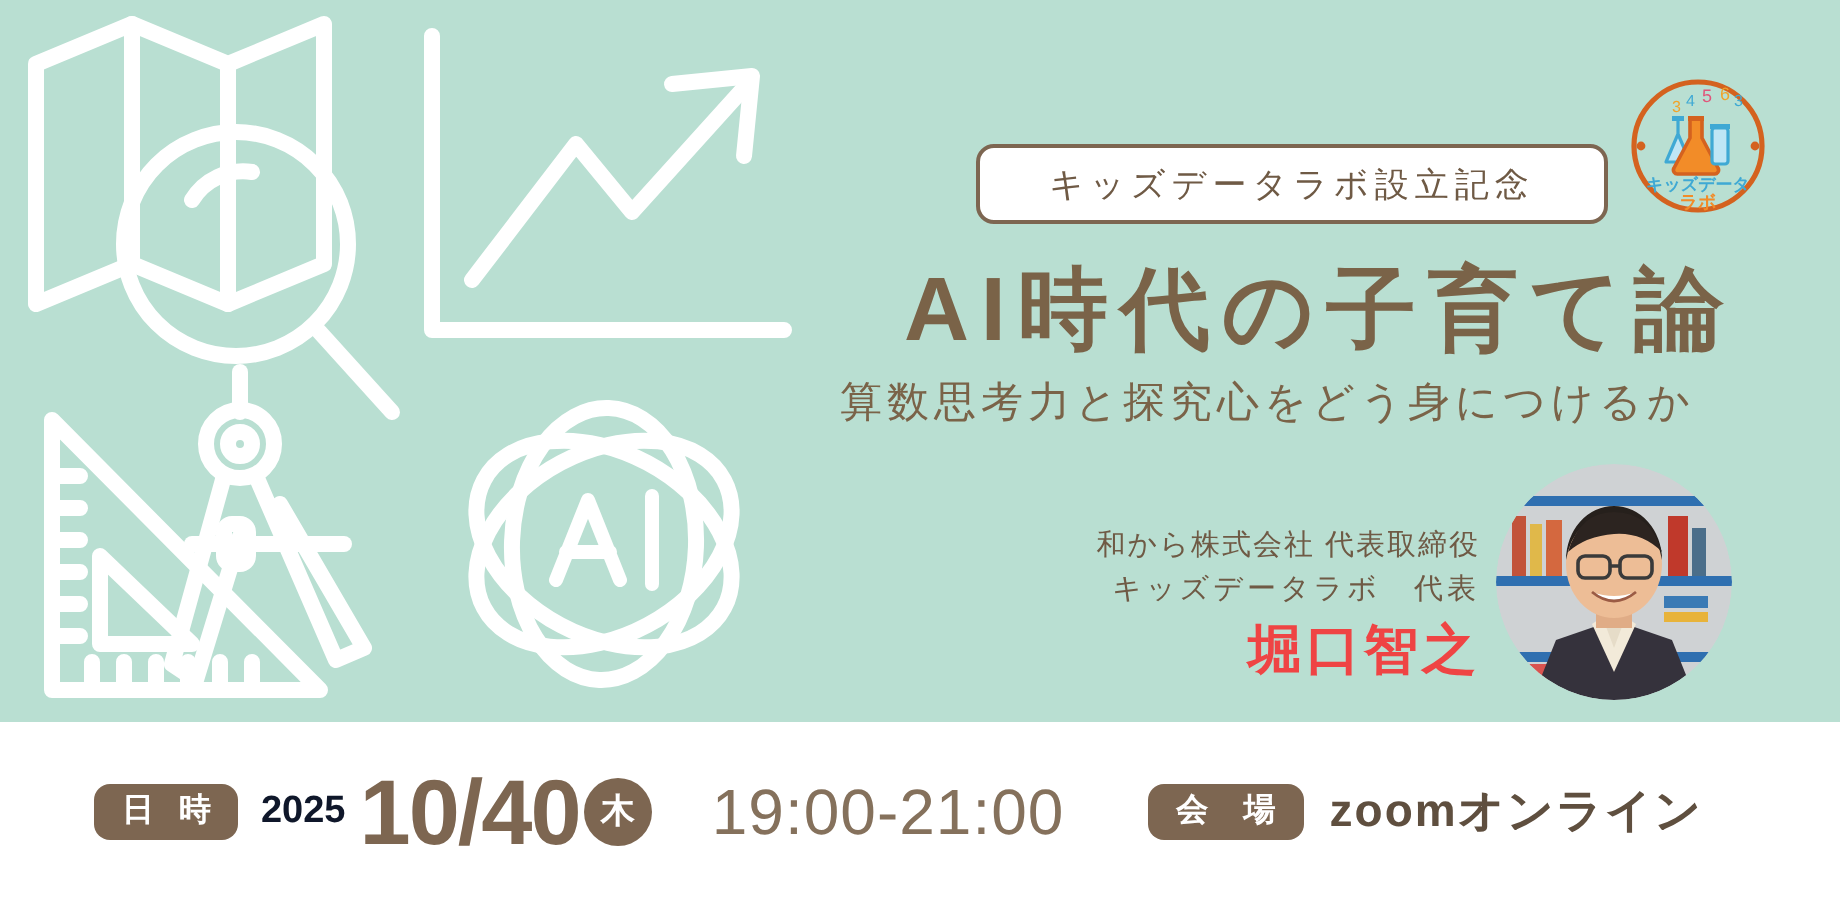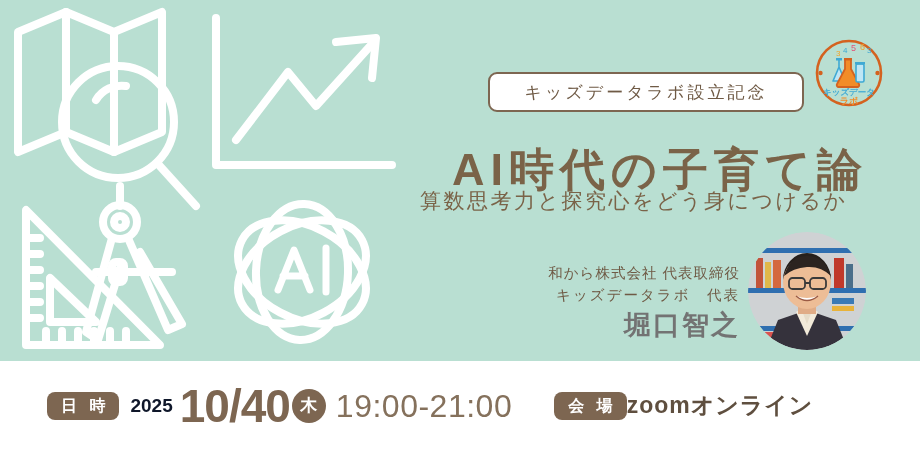--- a/index.html
+++ b/index.html
@@ -29,22 +29,22 @@
     background:#ffffff;border:2px solid #7d6651;border-radius:9px;
     display:flex;align-items:center;justify-content:center;
     box-sizing:border-box;
   }
   .pill span{
     color:#6f5a45;font-size:17px;letter-spacing:3px;font-weight:500;
     white-space:nowrap;
   }
   
   .headline{
-    position:absolute;left:420px;top:136px;width:480px;height:56px;
-    display:flex;align-items:flex-end;justify-content:center;
+    position:absolute;left:420px;top:126px;width:480px;height:56px;
+    display:flex;align-items:center;justify-content:center;
   }
   .headline span{
     color:#7a6348;font-size:45px;font-weight:700;letter-spacing:6px;
     white-space:nowrap;line-height:1;
   }
   .subhead{
     position:absolute;left:420px;top:186px;width:480px;height:30px;
     display:flex;align-items:center;
   }
   .subhead span{
@@ -55,21 +55,21 @@
   .speaker{
     position:absolute;left:470px;top:262px;width:270px;
     text-align:right;
   }
   .speaker .role1,.speaker .role2{
     color:#6f5a45;font-size:14.5px;letter-spacing:1px;line-height:1.55;
     white-space:nowrap;font-weight:500;
   }
   .speaker .role2{letter-spacing:2px;}
   .speaker .name{
-    color:#737373;font-size:27px;font-weight:700;letter-spacing:2px;
+    color:#ef4444;font-size:27px;font-weight:700;letter-spacing:2px;
     margin-top:4px;white-space:nowrap;line-height:1.1;
   }
   
   .photo{
     position:absolute;left:748px;top:232px;width:118px;height:118px;
     border-radius:50%;overflow:hidden;
   }
   .photo svg{display:block;}
   
   .bottombar{
@@ -89,30 +89,30 @@
     color:#7d6651;font-size:46px;font-weight:700;margin-left:7px;
     letter-spacing:-1px;line-height:1;white-space:nowrap;
   }
   .daycircle{
     width:34px;height:34px;border-radius:50%;background:#7d6651;
     color:#ffffff;font-size:17px;font-weight:600;
     display:flex;align-items:center;justify-content:center;
     margin-left:2px;flex:none;
   }
   .time{
-    color:#85715c;font-size:32px;font-weight:400;margin-left:10px;
+    color:#85715c;font-size:32px;font-weight:400;margin-left:30px;
     letter-spacing:0.5px;line-height:1;white-space:nowrap;
   }
   .badge2{
     background:#7d6651;color:#ffffff;border-radius:8px;
     font-size:16px;font-weight:600;letter-spacing:4px;
-    padding:6px 10px 6px 14px;line-height:1;margin-left:42px;white-space:nowrap;
+    padding:6px 10px 6px 14px;line-height:1;margin-left:42px;white-space:nowrap;font-family:Liberation Mono, monospace;
   }
   .venue{
-    color:#5f4f3f;font-size:23px;font-weight:600;
+    color:#5f4f3f;font-size:23px;font-weight:600;margin-left:13px;
     letter-spacing:1px;line-height:1;white-space:nowrap;
   }
   .barinner{display:flex;align-items:center;padding-left:47px;}
 </style>
 </head>
 <body>
 
 <div id="banner">
 
   <div class="hero"></div>

